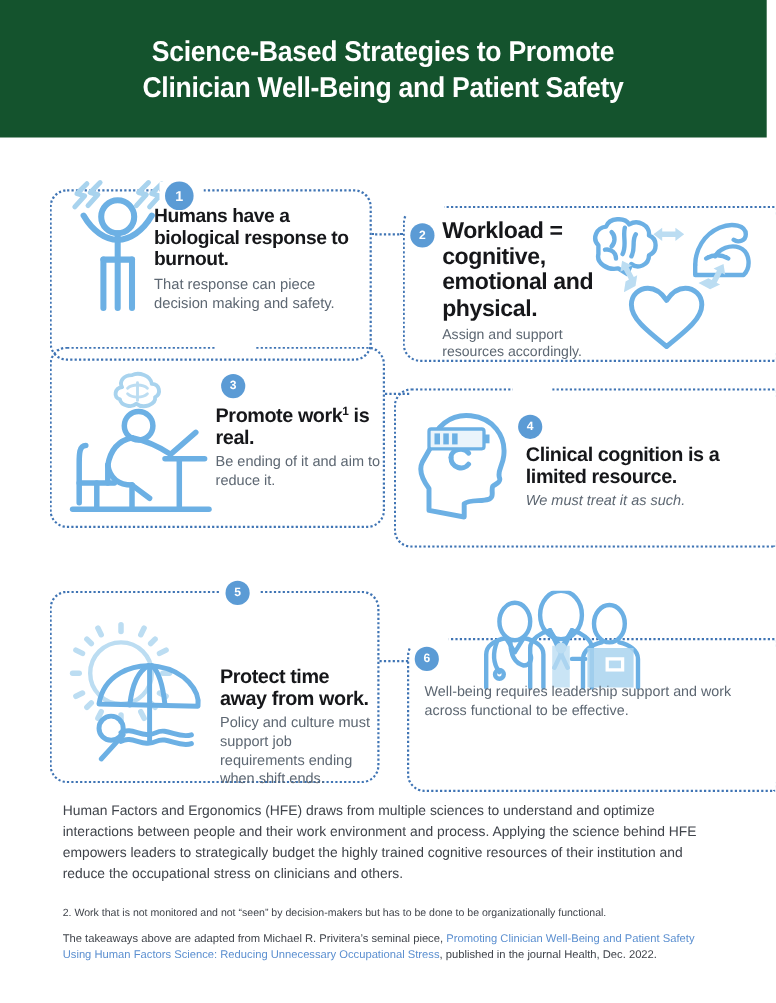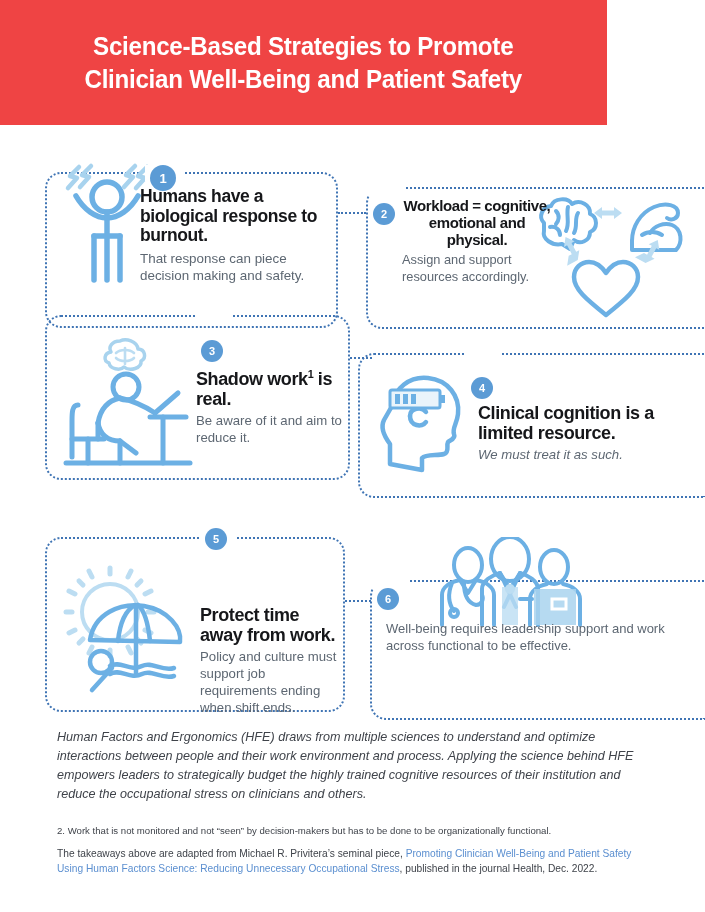--- a/index.html
+++ b/index.html
@@ -5,22 +5,22 @@
   html,body{margin:0;padding:0;}
   body{
     width:705px;height:912px;
     background:#ffffff;
     font-family:"Liberation Sans",sans-serif;
     overflow:hidden;
     position:relative;
   }
   
   .header{
-    position:absolute;left:0;top:0;width:607px;height:125px;
-    background:#ef4444;
+    position:absolute;left:0;top:0;width:697px;height:125px;
+    background:#14532d;
     display:flex;align-items:center;justify-content:center;
   }
   .header-title{
     color:#ffffff;
     font-size:26px;
     font-weight:bold;
     line-height:1.25;
     text-align:center;
     letter-spacing:-0.3px;
     transform:scaleX(0.93);
@@ -71,21 +71,21 @@
   .link-dots{
     position:absolute;
     border-top:2px dotted #3f74b4;
     z-index:4;
   }
 
   
   .footer{position:absolute;left:0;top:728px;width:705px;}
   .footer-para{
     position:absolute;left:57px;top:0;width:592px;
-    color:#3f434a;font-size:12.6px;line-height:1.52;font-style:italic;
+    color:#3f434a;font-size:12.6px;line-height:1.52;
   }
   .footnote{
     position:absolute;left:57px;top:96px;width:600px;
     color:#3f434a;font-size:9.6px;line-height:1.45;
   }
   .source{
     position:absolute;left:57px;top:118px;width:590px;
     color:#3f434a;font-size:10.2px;line-height:1.5;
   }
   .source a{color:#5b8fd0;text-decoration:none;}
@@ -157,21 +157,21 @@
         <path d="M80 122 C60 106 48 96 48 84 C48 75 55 69 63 69 C70 69 76 74 80 80 C84 74 90 69 97 69 C105 69 112 75 112 84 C112 96 100 106 80 122 Z"></path>
       </g>
       <g fill="#bcddf2">
         <path d="M68 20 L76 14 L76 17.5 L88 17.5 L88 14 L96 20 L88 26 L88 22.5 L76 22.5 L76 26 Z"></path>
         <path d="M34 70 L40 62 L43.5 62 L43.5 52 L40 52 L46 44 L52 52 L48.5 52 L48.5 62 L52 62 L46 70 Z" transform="rotate(-28 43 57)"></path>
         <path d="M114 70 L120 62 L123.5 62 L123.5 52 L120 52 L126 44 L132 52 L128.5 52 L128.5 62 L132 62 L126 70 Z" transform="rotate(28 123 57)"></path>
       </g>
     </svg>
   </div>
   <div class="txt" style="left:402px;top:73px;width:150px;">
-    <div class="head" style="font-size:15px;text-align:center;">Workload = cognitive, emotional and physical.</div>
+    <div class="head" style="font-size:21px;">Workload = cognitive, emotional and physical.</div>
     <div class="body" style="font-size:12.8px;">Assign and support resources accordingly.</div>
   </div>
 
   <div class="card" style="left:45px;top:190px;width:305px;height:165px;"></div>
   <div class="mask" style="left:196px;top:183px;width:36px;height:16px;"></div>
   <div class="badge small" style="left:201px;top:215px;">
     <span>3</span>
   </div>
   <div class="icon" style="left:58px;top:210px;">
     <svg width="135" height="140" viewBox="0 0 135 140">
@@ -196,23 +196,23 @@
         <path d="M30 104 L30 128"></path>
         <path d="M97 78 L120 58"></path>
         <path d="M92 82 L128 82"></path>
         <path d="M105 82 L105 128"></path>
         <path d="M8 128 L132 128"></path>
       </g>
     </svg>
   </div>
   <div class="txt" style="left:196px;top:243px;width:150px;">
     <div class="head" style="font-size:18px;">
-      <span>Shadow work</span><sup>1</sup><span> is real.</span>
+      <span>Promote work</span><sup>1</sup><span> is real.</span>
     </div>
-    <div class="body" style="font-size:13.2px;">Be aware of it and aim to reduce it.</div>
+    <div class="body" style="font-size:13.2px;">Be ending of it and aim to reduce it.</div>
   </div>
 
   <div class="link-dots" style="left:350px;top:232px;width:22px;"></div>
 
   <div class="card" style="left:358px;top:228px;width:347px;height:145px;border-right:none;border-top-right-radius:0;border-bottom-right-radius:0;"></div>
   <div class="mask" style="left:466px;top:221px;width:36px;height:16px;"></div>
   <div class="badge small" style="left:471px;top:252px;">
     <span>4</span>
   </div>
   <div class="icon" style="left:366px;top:245px;">

